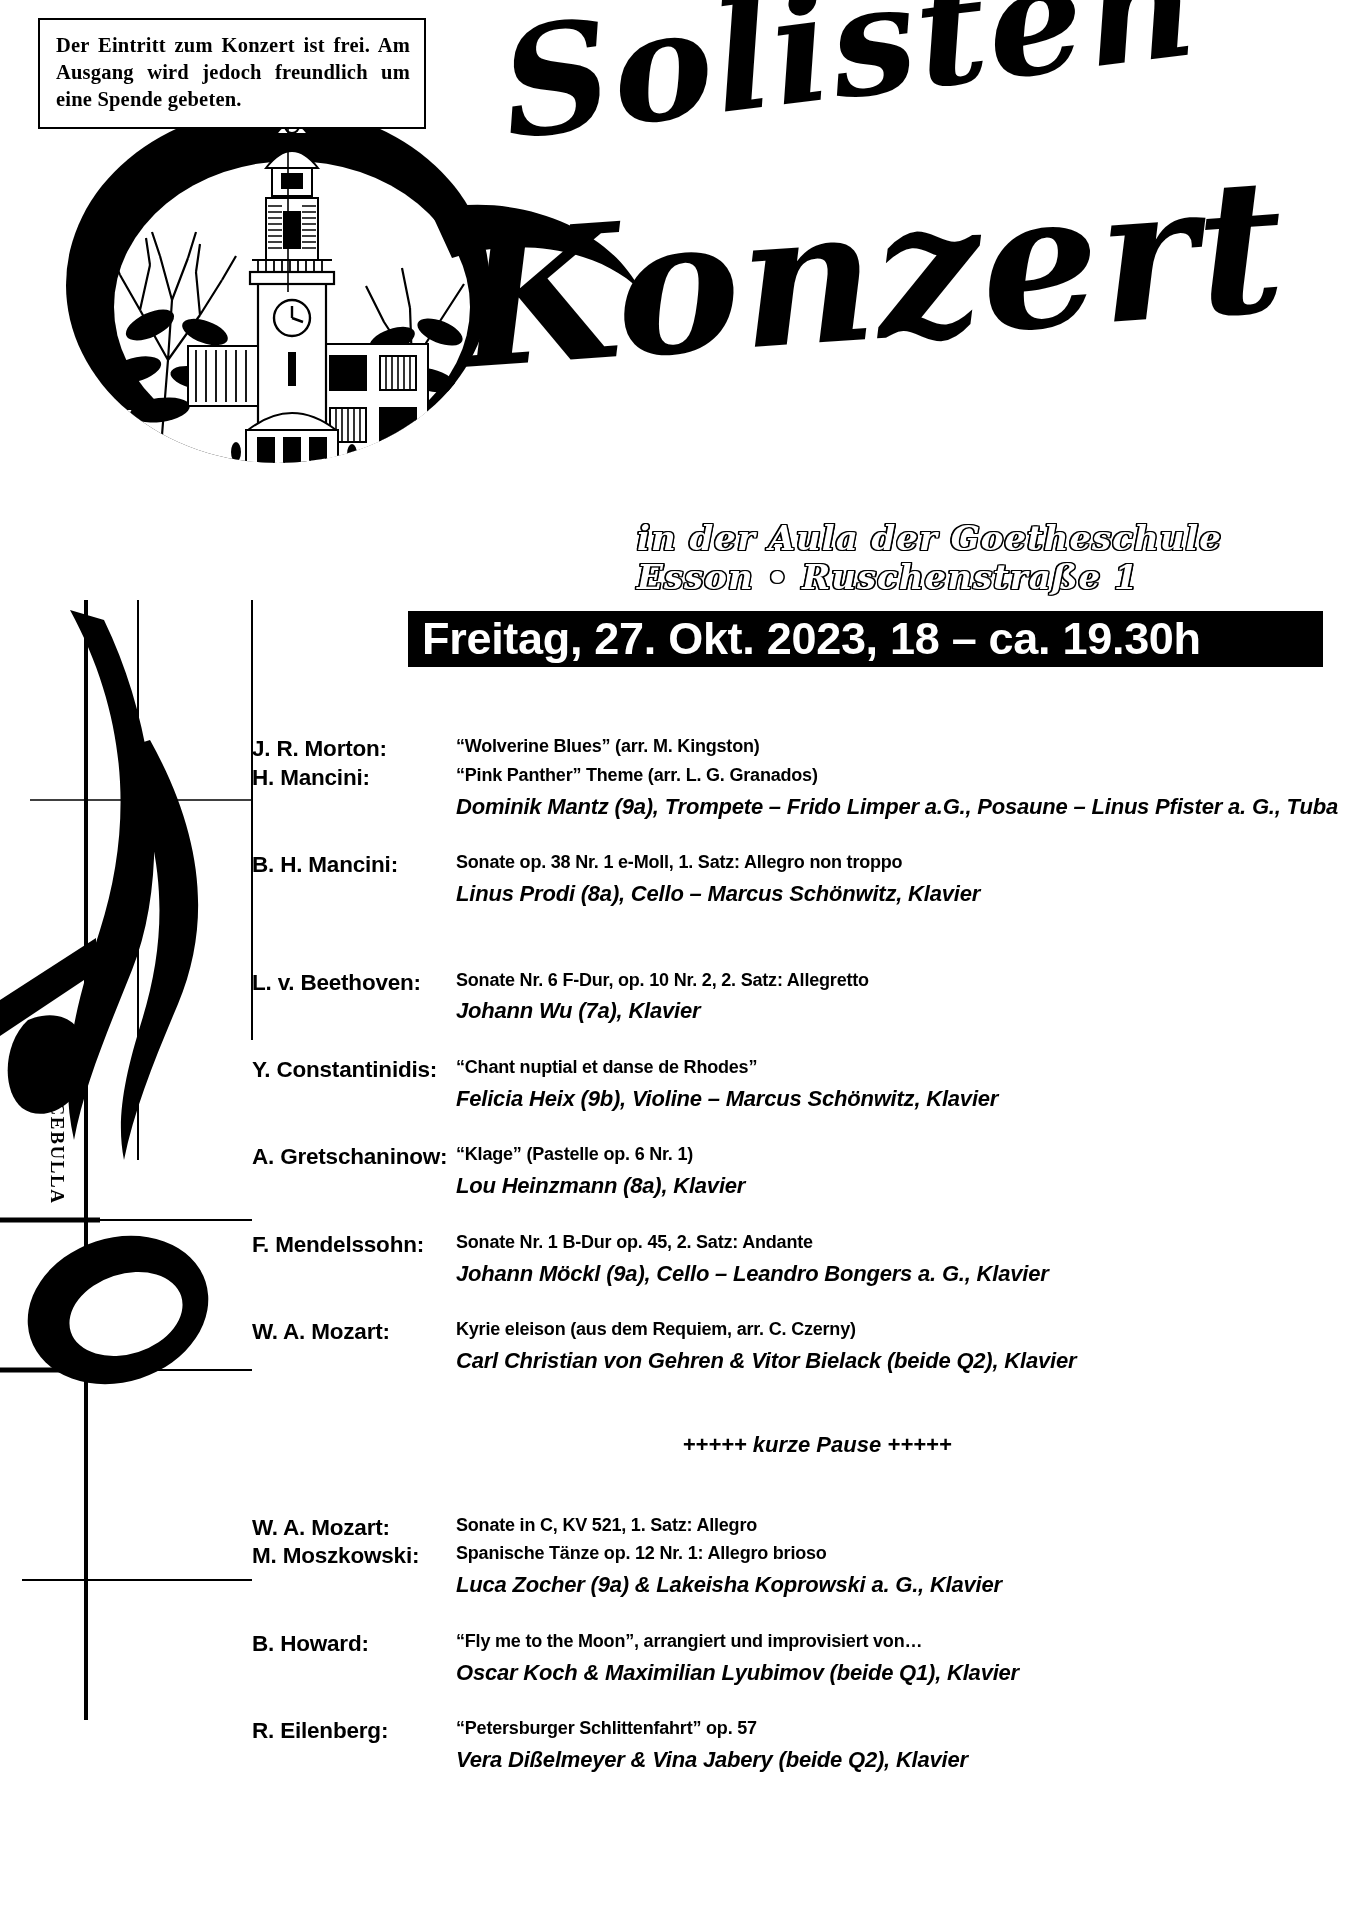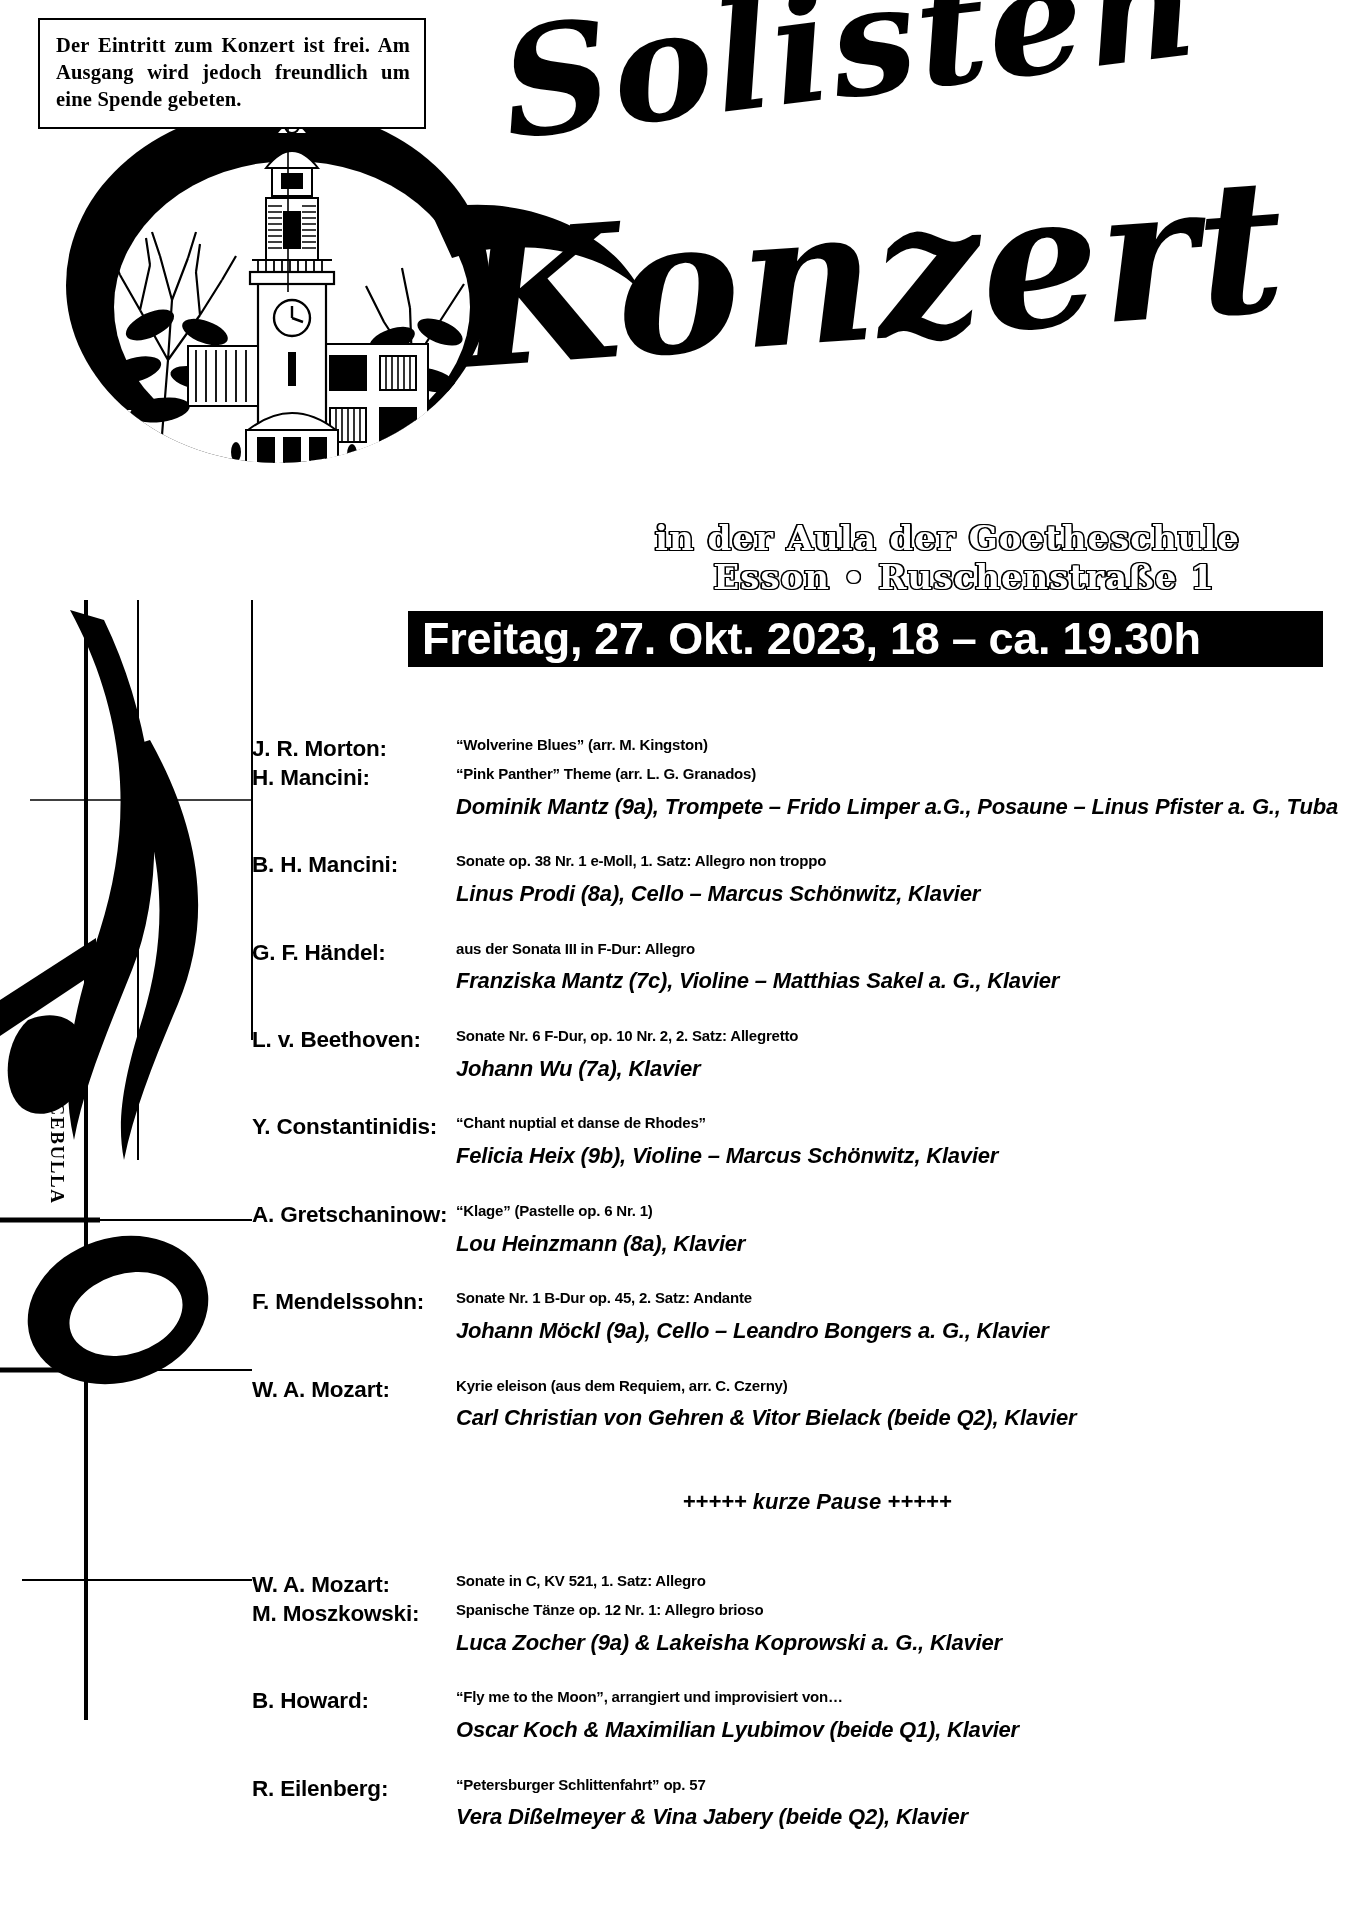--- a/index.html
+++ b/index.html
@@ -56,23 +56,24 @@
     font-size:185px;
     font-weight:bold;
     letter-spacing:1px;
     line-height:1;
     transform:rotate(-4deg);
     transform-origin:left bottom;
     z-index:25;
     white-space:nowrap;
   }
   .venue{
-    position:absolute;left:655px;top:520px;width:560px;
+    position:absolute;left:637px;top:520px;width:560px;
     z-index:26;
-    text-align:right;
+    text-align:left;
+    font-style:italic;
   }
   .venue div{
     font-family:"DejaVu Serif", serif;
     font-size:34px;
     font-weight:bold;
     line-height:1.08;
     letter-spacing:1px;
     white-space:nowrap;
     -webkit-text-stroke:0px;
     color:#fff;
@@ -126,21 +127,21 @@
   .entry-row{display:flex;align-items:flex-start;}
   .composer{
     width:204px;flex:0 0 204px;
     font-size:22.5px;font-weight:bold;
     line-height:1.28;
     letter-spacing:-0.2px;
     white-space:nowrap;
   }
   .work{
     flex:1 1 auto;
-    font-size:15px;font-weight:bold;
+    font-size:18px;font-weight:bold;
     line-height:1.28;
     letter-spacing:-0.2px;
     white-space:nowrap;
   }
   .performers{
     margin-left:204px;
     font-size:22px;
     font-weight:bold;
     font-style:italic;
     line-height:1.3;
@@ -347,27 +348,20 @@
     <div class="entry">
       <div class="entry-row">
         <div class="composer">B. H. Mancini:</div>
         <div class="work">Sonate op. 38 Nr. 1 e-Moll, 1. Satz: Allegro non troppo</div>
       </div>
       <div class="performers">Linus Prodi (8a), Cello – Marcus Schönwitz, Klavier</div>
     </div>
 
     <div class="gap"></div>
 
-    <div class="entry">
-      <div class="entry-row">
-        <div class="composer">G. F. Händel:</div>
-        <div class="work">aus der Sonata III in F-Dur: Allegro</div>
-      </div>
-      <div class="performers">Franziska Mantz (7c), Violine – Matthias Sakel a. G., Klavier</div>
-    </div>
 
     <div class="gap"></div>
 
     <div class="entry">
       <div class="entry-row">
         <div class="composer">L. v. Beethoven:</div>
         <div class="work">Sonate Nr. 6 F-Dur, op. 10 Nr. 2, 2. Satz: Allegretto</div>
       </div>
       <div class="performers">Johann Wu (7a), Klavier</div>
     </div>

